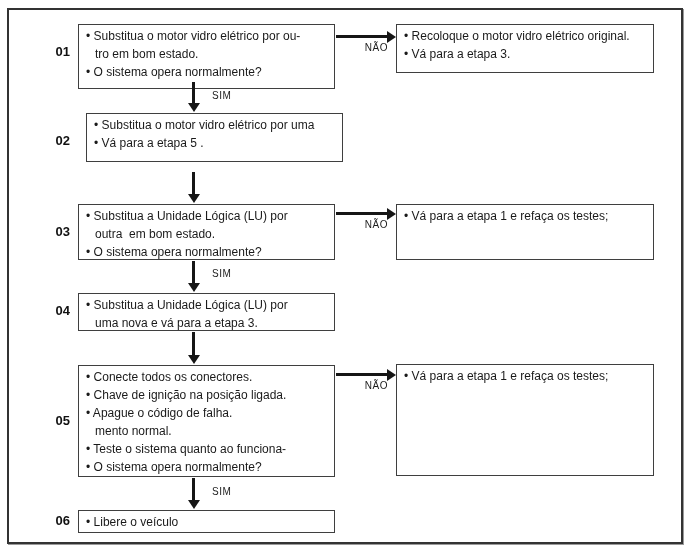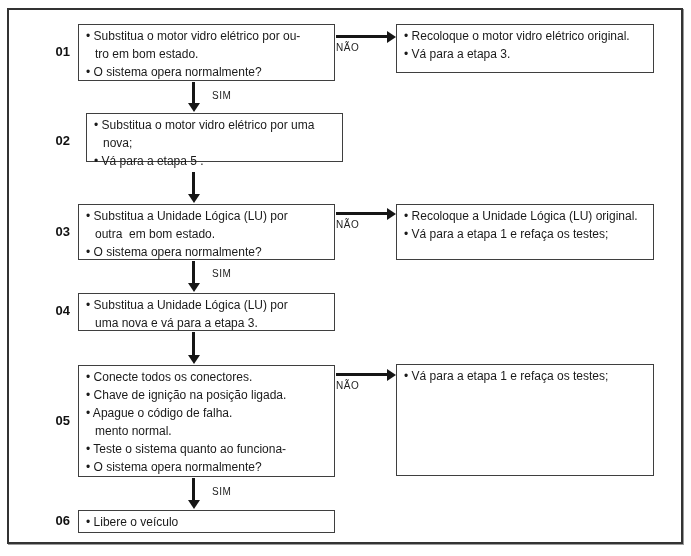--- a/index.html
+++ b/index.html
@@ -75,45 +75,44 @@
     border-left-color: #161616;
   }
   .branch-label {
     position: absolute;
     font-size: 10px;
     letter-spacing: 0.5px;
     color: #1c1c1c;
   }
   .nao {
     width: 52px;
-    text-align: left;
+    text-align: right;
   }
 </style>
 </head>
 <body>
 
 <div class="canvas">
   <div class="frame"></div>
 
   <div class="stepnum" style="top:44px">01</div>
   <div class="stepnum" style="top:133px">02</div>
   <div class="stepnum" style="top:224px">03</div>
   <div class="stepnum" style="top:303px">04</div>
   <div class="stepnum" style="top:413px">05</div>
   <div class="stepnum" style="top:513px">06</div>
 
-  <div class="box" style="left:78px;top:24px;width:257px;height:57px">
+  <div class="box" style="left:78px;top:24px;width:257px;height:65px">
     <div class="line">• Substitua o motor vidro elétrico por ou-</div>
     <div class="line cont">tro em bom estado.</div>
     <div class="line">• O sistema opera normalmente?</div>
   </div>
 
   <div class="box" style="left:86px;top:113px;width:257px;height:49px">
     <div class="line">• Substitua o motor vidro elétrico por uma</div>
-    <div class="line cont">nova;</div>
     <div class="line">• Vá para a etapa 5 .</div>
   </div>
 
   <div class="box" style="left:78px;top:204px;width:257px;height:56px">
     <div class="line">• Substitua a Unidade Lógica (LU) por</div>
     <div class="line cont">outra  em bom estado.</div>
     <div class="line">• O sistema opera normalmente?</div>
   </div>
 
   <div class="box" style="left:78px;top:293px;width:257px;height:38px">
@@ -133,21 +132,20 @@
   <div class="box" style="left:78px;top:510px;width:257px;height:23px">
     <div class="line">• Libere o veículo</div>
   </div>
 
   <div class="box" style="left:396px;top:24px;width:258px;height:49px">
     <div class="line">• Recoloque o motor vidro elétrico original.</div>
     <div class="line">• Vá para a etapa 3.</div>
   </div>
 
   <div class="box" style="left:396px;top:204px;width:258px;height:56px">
-    <div class="line">• Recoloque a Unidade Lógica (LU) original.</div>
     <div class="line">• Vá para a etapa 1 e refaça os testes;</div>
   </div>
 
   <div class="box" style="left:396px;top:364px;width:258px;height:112px">
     <div class="line">• Vá para a etapa 1 e refaça os testes;</div>
   </div>
 
   <div class="varrow" style="left:192px;top:82px;height:21px"></div>
   <div class="varrow" style="left:192px;top:172px;height:22px"></div>
   <div class="varrow" style="left:192px;top:261px;height:22px"></div>

